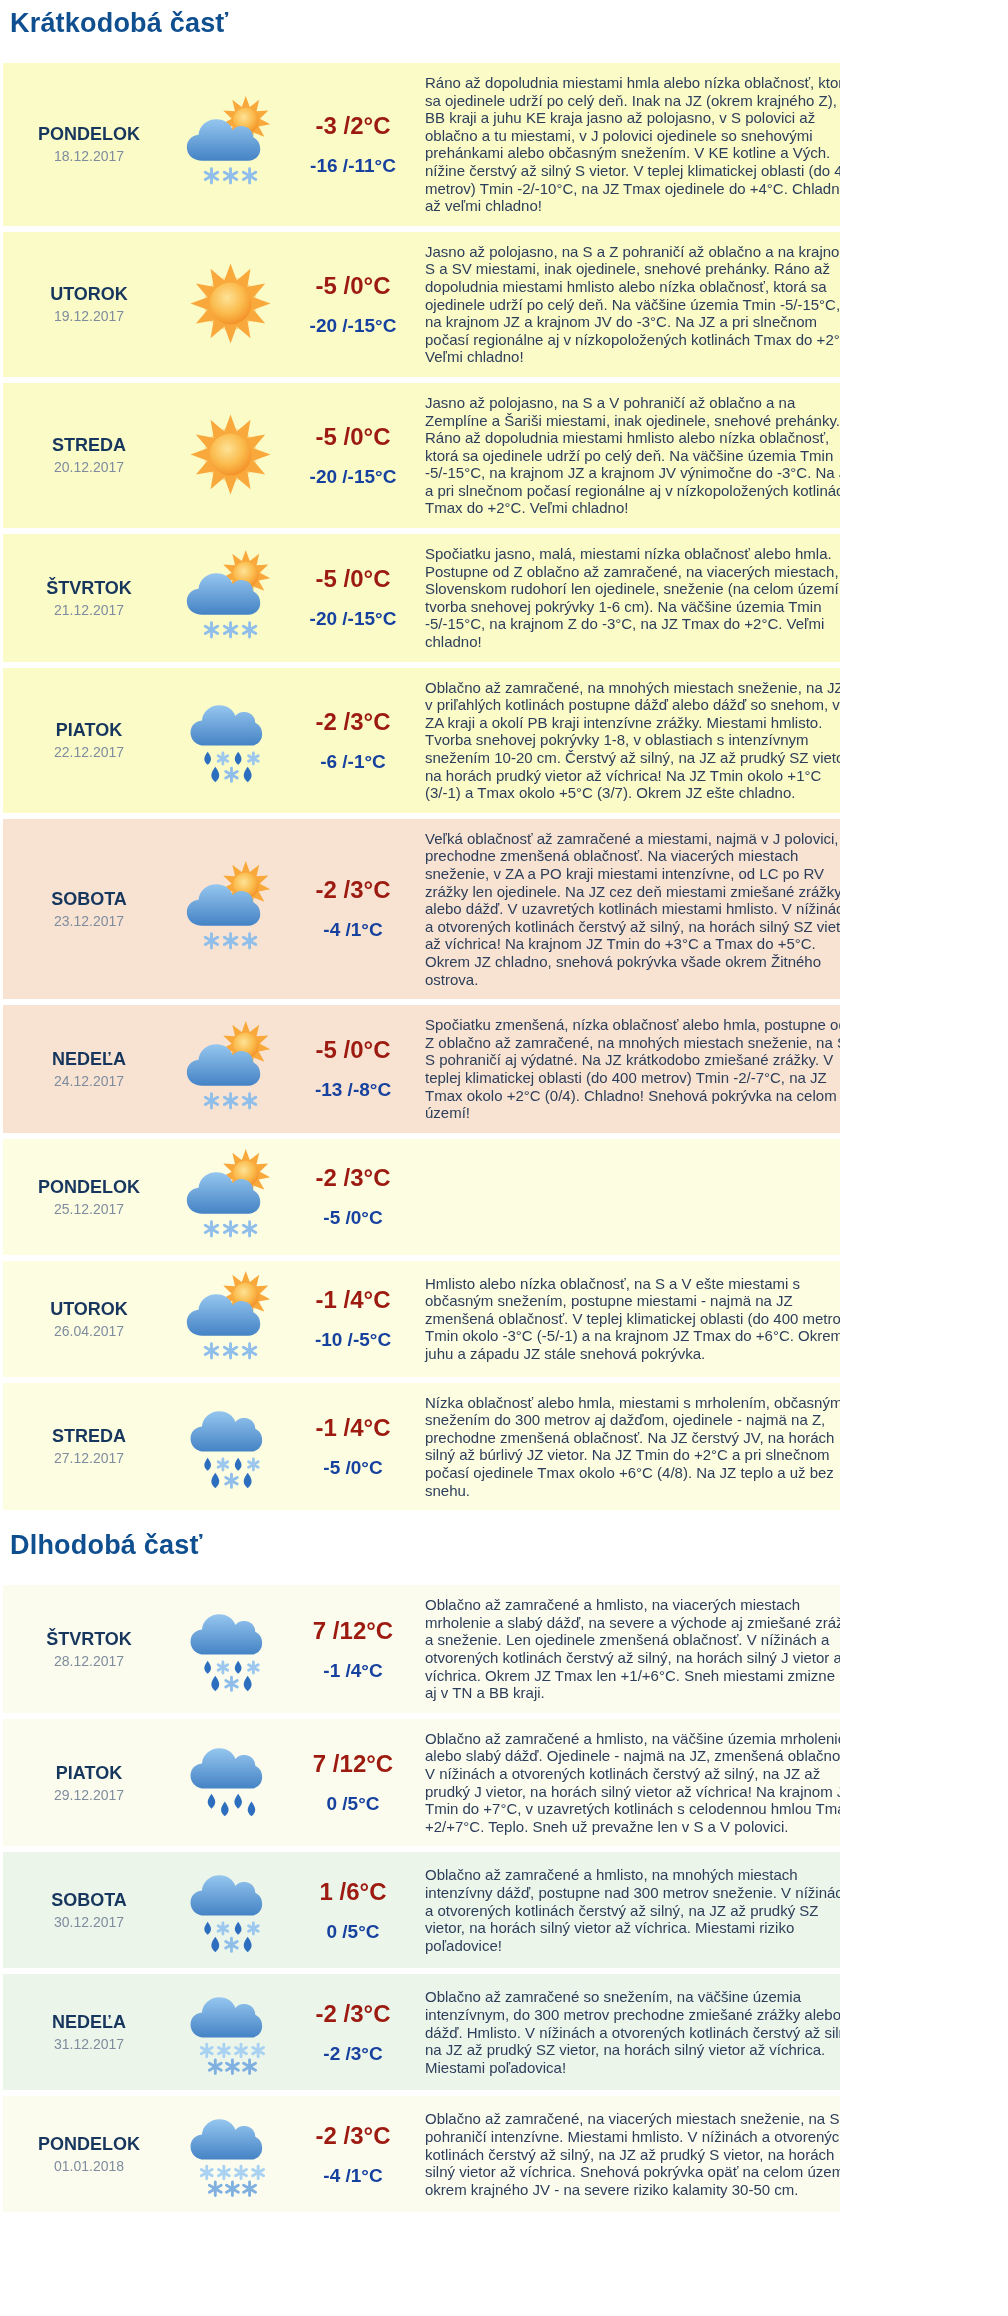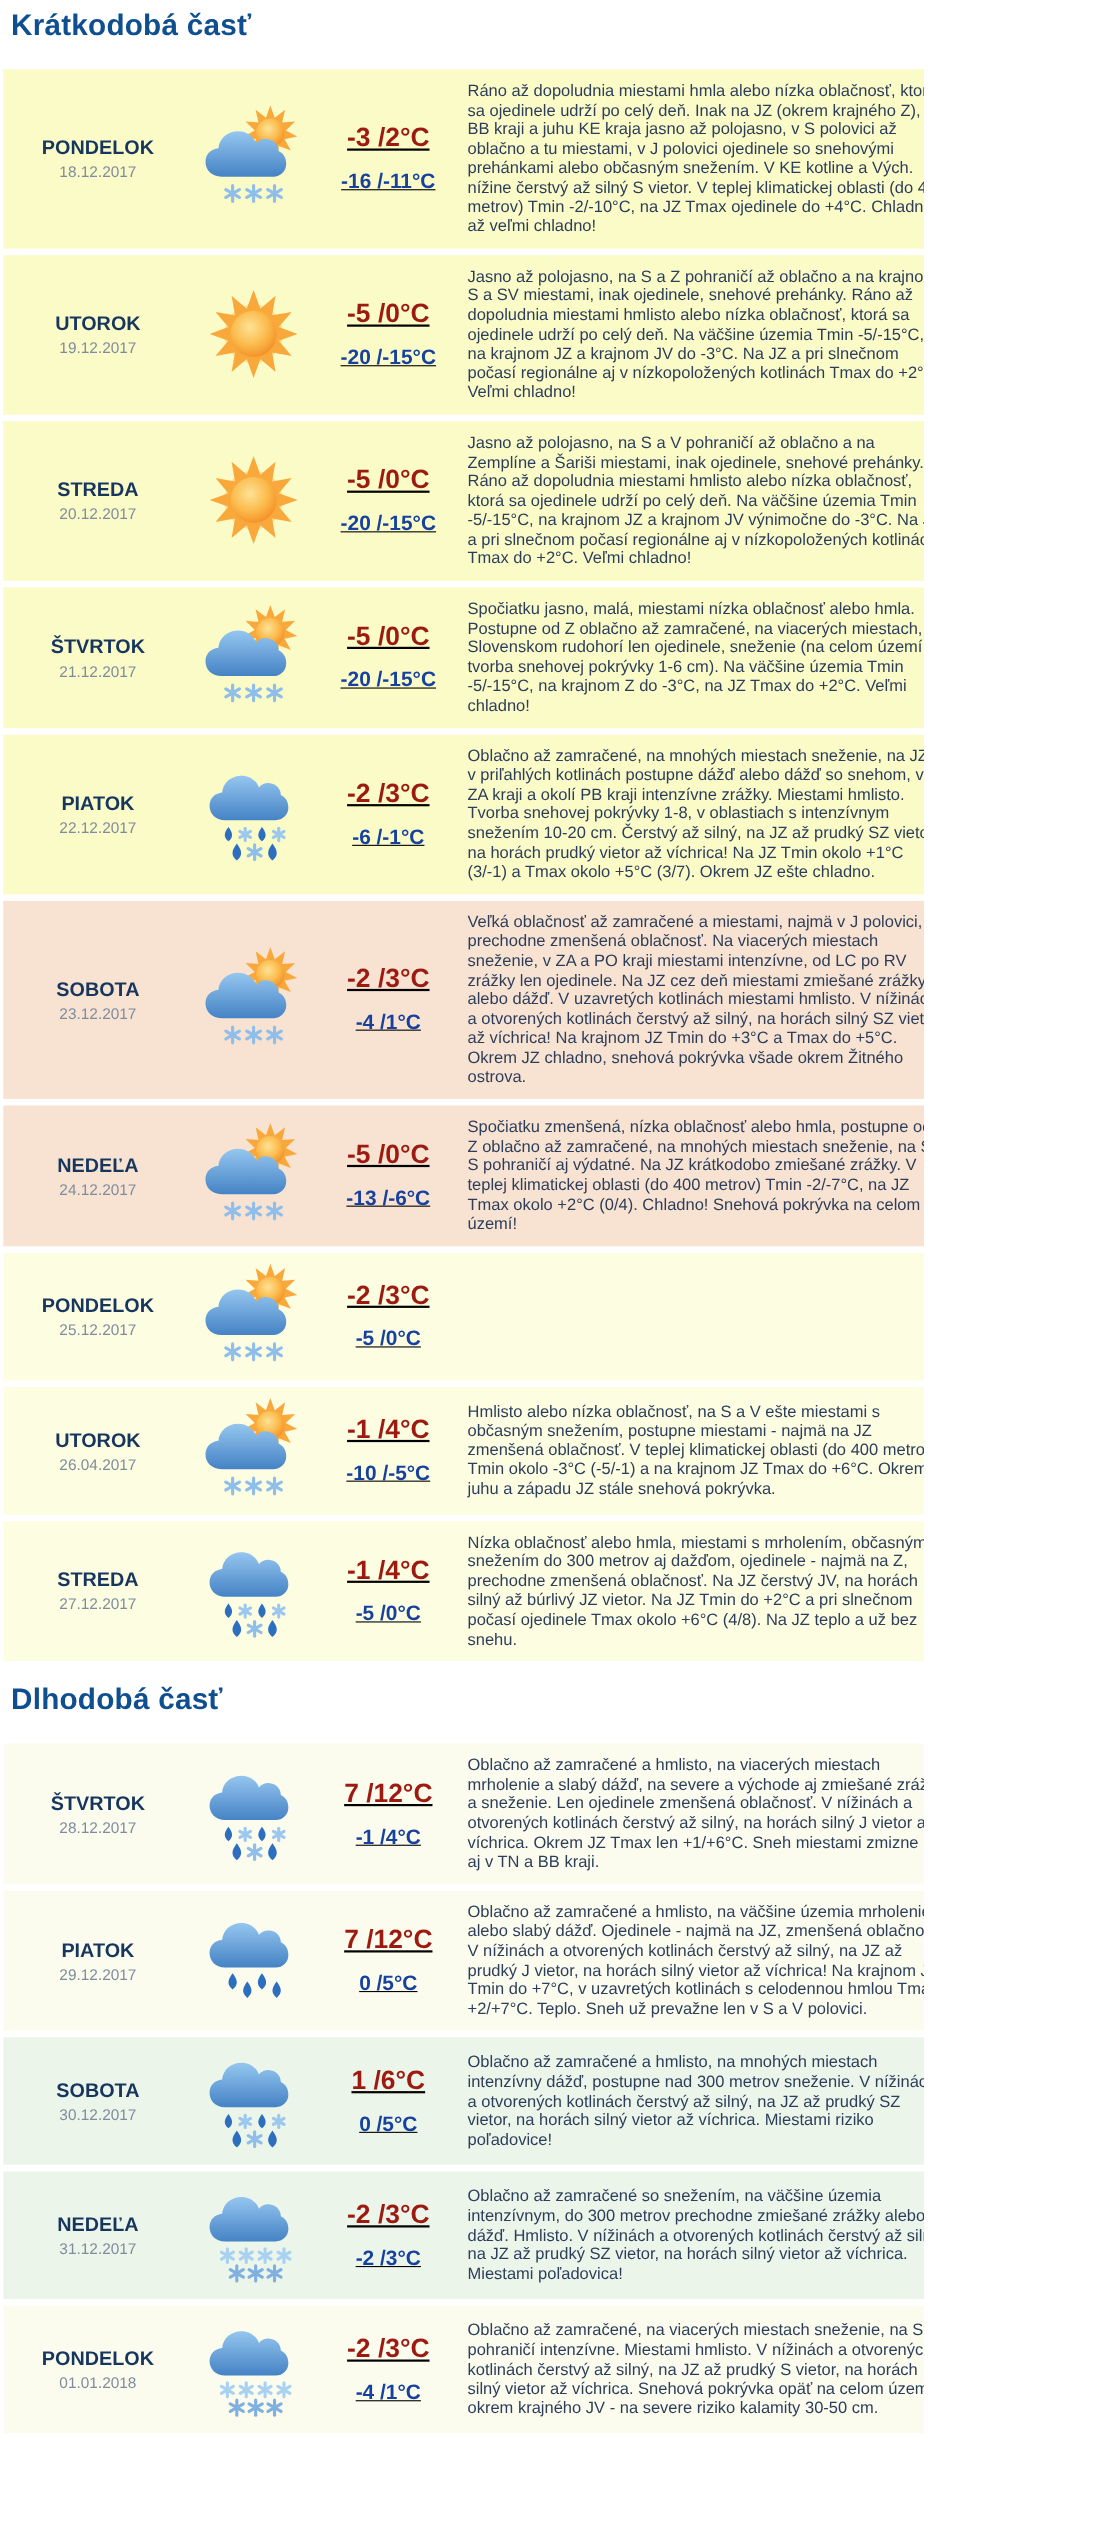--- a/index.html
+++ b/index.html
@@ -16,21 +16,21 @@
   .forecast-row{position:relative;margin-bottom:6px;}
   .row-box{
     box-sizing:border-box;width:881px;margin-left:3px;min-height:112px;
     display:flex;align-items:center;padding:8px 0;
   }
   .day-col{flex:0 0 172px;text-align:center;}
   .day-name{font-size:18px;font-weight:bold;color:#17365D;}
   .day-date{font-size:14px;color:#7E8C9E;margin-top:3px;}
   .icon-col{flex:0 0 112px;display:flex;justify-content:center;align-items:center;}
   .icon-col svg{width:100px;height:100px;display:block;}
-  .temp-col{flex:0 0 132px;text-align:center;white-space:nowrap;text-decoration:underline;}
+  .temp-col{flex:0 0 132px;text-align:center;white-space:nowrap;}
   .temp-max{font-size:24px;font-weight:bold;color:#9C1A10;}
   .temp-min{font-size:19px;font-weight:bold;color:#16419E;margin-top:15px;}
   .text-col{
     flex:1;padding:3px 24px 3px 6px;
     font-size:15px;line-height:17.6px;color:#2C3E5A;
   }
 
   .indicator{
     position:absolute;left:894px;top:-3px;bottom:-3px;width:95px;
     box-sizing:border-box;border:2px solid #000000;
@@ -338,21 +338,21 @@
                 </g>
                 <g transform="translate(72 86)" stroke="#8FBEEA" stroke-width="3" stroke-linecap="round">
                   <line y1="-7.5" y2="7.5" transform="rotate(0)"></line>
                   <line y1="-7.5" y2="7.5" transform="rotate(60)"></line>
                   <line y1="-7.5" y2="7.5" transform="rotate(120)"></line>
                 </g>
               </svg>
             </div>
       <div class="temp-col">
         <div class="temp-max">-5 /0°C</div>
-        <div class="temp-min">-13 /-6°C</div>
+        <div class="temp-min">-13 /-8°C</div>
       </div>
       <div class="text-col">Spočiatku zmenšená, nízka oblačnosť alebo hmla, postupne od Z oblačno až zamračené, na mnohých miestach sneženie, na S a S pohraničí aj výdatné. Na JZ krátkodobo zmiešané zrážky. V teplej klimatickej oblasti (do 400 metrov) Tmin -2/-7°C, na JZ Tmax okolo +2°C (0/4). Chladno! Snehová pokrývka na celom území!</div>
     </div>
     <div class="indicator" style="background: rgb(58, 67, 198);"></div>
   </div>
         <div class="forecast-row">
     <div class="row-box" style="background: rgb(253, 253, 226);">
       <div class="day-col">
         <div class="day-name">PONDELOK</div>
         <div class="day-date">25.12.2017</div>

